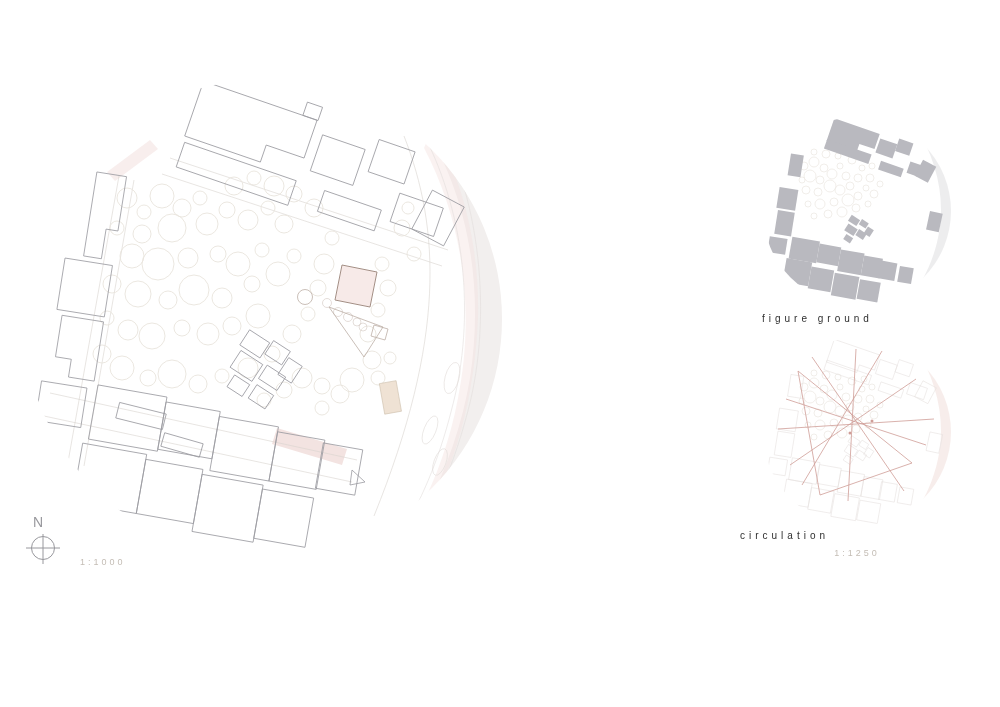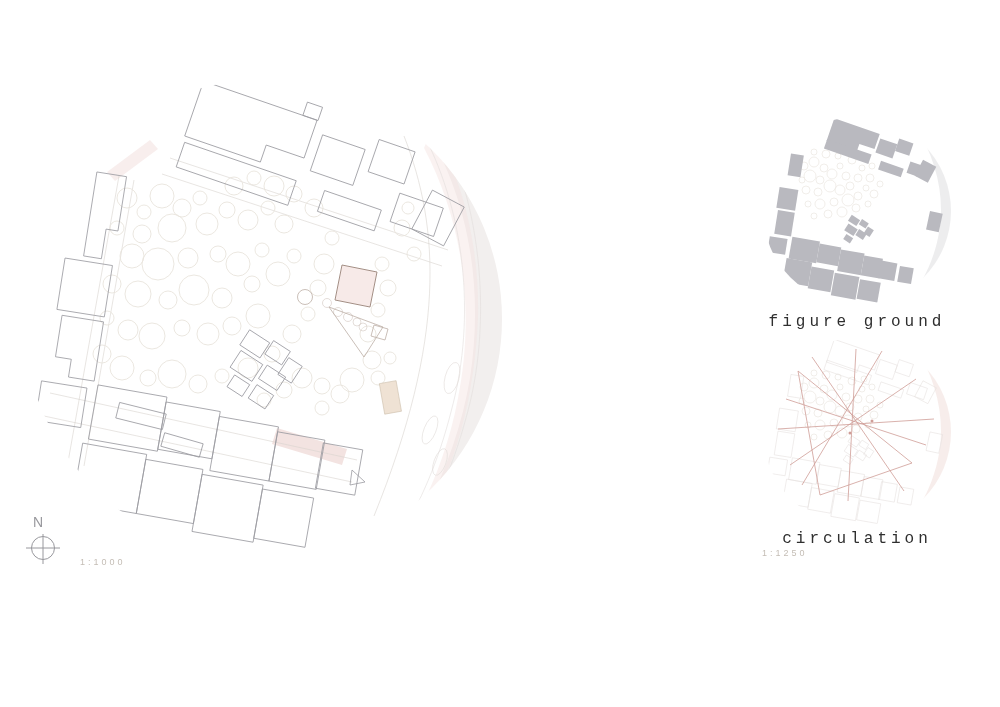--- a/index.html
+++ b/index.html
@@ -23,24 +23,24 @@
   
   use.fg-fill   { fill:var(--figure-ground-fill); stroke:none; }
   use.fg-trees  { fill:none; stroke:#edeae5; stroke-width:0.8; }
   use.cl-stroke { fill:none; stroke:#e6e1df; stroke-width:0.55; }
   .fg-river { fill:#ebebec; opacity:0.9; }
   .cl-river { fill:var(--pink-wash); opacity:0.65; }
   .circ { fill:none; stroke:var(--circulation-line); stroke-width:0.8; }
   .circ-node { fill:var(--circulation-line); stroke:none; }
 
   
-  .mini-label { width:190px; text-align:center; font-size:16px; letter-spacing:4px;
-                color:var(--label-dark); text-transform:lowercase;font-family:Liberation Mono, monospace; }
+  .mini-label { width:190px; font-size:10px; letter-spacing:4px;
+                color:var(--label-dark); text-transform:lowercase; }
   .scale-label { font-size:9px; letter-spacing:3px; color:var(--label-light); }
-  .mini-scale { width:190px; }
+  .mini-scale { width:190px; text-align:center; }
   .north-label { font-size:14px; color:var(--compass-stroke); }
   .compass { stroke:var(--compass-stroke); stroke-width:1; fill:none; }
 </style>
 </head>
 <body>
 
 <div class="sheet">
 
   <svg width="0" height="0" style="position:absolute" aria-hidden="true">
     <defs>
@@ -319,16 +319,16 @@
           <line x1="28" y1="128" x2="154" y2="42"></line>
           <line x1="50" y1="20" x2="142" y2="154"></line>
           <line x1="164" y1="108" x2="24" y2="62"></line>
           <line x1="120" y1="14" x2="40" y2="148"></line>
         </g>
         <circle class="circ-node" cx="88" cy="96" r="1.5"></circle>
         <circle class="circ-node" cx="110" cy="84" r="1.5"></circle>
       </g>
     </svg>
   </div>
-  <div class="abs mini-label" style="left:762px; top:530px;">circulation</div>
+  <div class="abs mini-label" style="left:740px; top:530px;">circulation</div>
   <div class="abs scale-label mini-scale" style="left:762px; top:548px;">1:1250</div>
 
 </div>
 
 </body></html>

